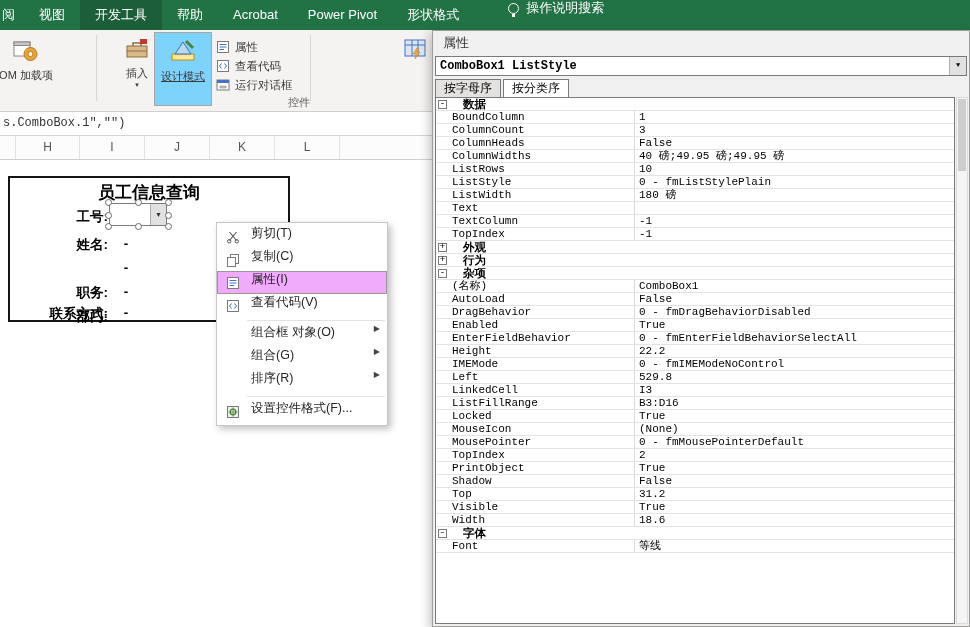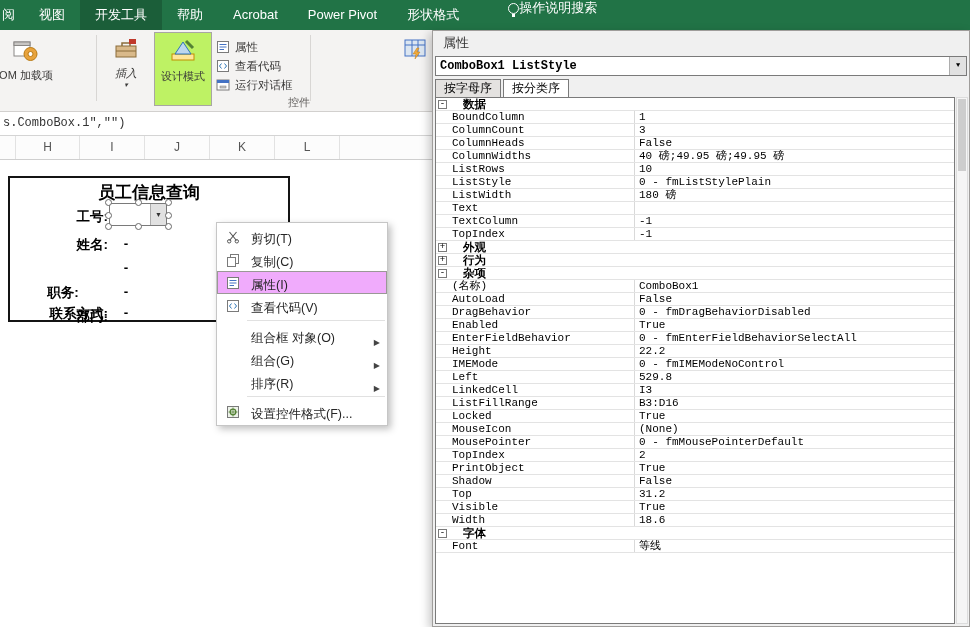--- a/index.html
+++ b/index.html
@@ -7,32 +7,32 @@
   .screen { position:relative; width:970px; height:627px; overflow:hidden; background:#fff;
             font-family:"Liberation Sans", sans-serif; color:#000; cursor:default; }
 
   
   .tabbar { position:absolute; top:0; left:0; right:0; height:30px; background:#217346;
             display:flex; align-items:stretch; color:#fff; font-size:13px; }
   .tabs { display:flex; }
   .tab { padding:0 15px; line-height:30px; white-space:nowrap; }
   .tab.partial { padding:0 9px 0 2px; }
   .tab.active { background:#1b5e39; }
-  .searchbox { display:flex; align-items:center; margin-left:34px; height:16px; }
+  .searchbox { display:flex; align-items:center; gap:7px; margin-left:34px; height:16px; }
   .bulb { width:11px; height:11px; border:1.5px solid #fff; border-radius:50%; position:relative; }
   .bulb:after { content:''; position:absolute; left:2.5px; top:10px; width:3px; height:3px; background:#fff; }
 
   
   .ribbon { position:absolute; top:30px; left:0; width:432px; height:82px; background:#f4f3f2;
             border-bottom:1px solid #d2d0ce; }
   .rb-divider { position:absolute; top:5px; width:1px; height:66px; background:#d8d6d4; }
   .bigbtn { position:absolute; top:2px; height:74px; display:flex; flex-direction:column;
             align-items:center; font-size:11px; color:#3b3a39; text-align:center; }
   .bigbtn .bicon { margin-top:5px; margin-bottom:3px; }
-  .bigbtn.pressed { background:#bef264; border:1px solid #a8a6a4; }
+  .bigbtn.pressed { background:#7dd3fc; border:1px solid #a8a6a4;text-decoration:underline; }
   .smallcol { position:absolute; left:216px; top:8px; }
   .smallbtn { display:flex; align-items:center; gap:5px; font-size:11.5px; color:#3b3a39; height:19px; }
   .group-label { position:absolute; bottom:1px; font-size:11px; color:#605e5c; text-align:right; }
   .drop-arrow { font-size:7px; line-height:7px; color:#3b3a39; }
 
   
   .formulabar { position:absolute; top:112px; left:0; width:432px; height:24px; background:#fff;
                 border-bottom:1px solid #d4d4d4; font-family:"Liberation Mono", monospace;
                 font-size:12px; line-height:23px; padding-left:3px; color:#333; white-space:nowrap; }
   .colheads { position:absolute; top:136px; left:0; width:432px; height:24px; background:#fcfcfc;
@@ -52,21 +52,21 @@
   .combo { position:absolute; left:109px; top:43px; width:58px; height:23px; background:#fff;
            border:1px solid #7a7a7a; }
   .cb-btn { position:absolute; right:0; top:0; width:16px; height:100%; background:#e1e1e1;
             border-left:1px solid #adadad; text-align:center; font-size:7px; line-height:21px; color:#333; }
   .handle { position:absolute; width:7px; height:7px; background:#fff; border:1px solid #696969; border-radius:50%; }
 
   
   .ctxmenu { position:absolute; left:216px; top:62px; width:172px; background:#fff;
              border:1px solid #c6c6c6; box-shadow:3px 3px 7px rgba(0,0,0,.25);
              padding:2px 0; font-size:12.5px; color:#262626; }
-  .mi { position:relative; height:23px; display:flex; align-items:flex-end; padding-left:34px; }
+  .mi { position:relative; height:23px; display:flex; align-items:flex-start; padding-left:34px; }
   .mic { position:absolute; left:8px; top:4px; width:16px; height:16px;
          display:flex; align-items:center; justify-content:center; }
   .mi.hl { background:#f0abfc; outline:1px solid #9a9896; outline-offset:-1px; }
   .sub { position:absolute; right:7px; font-size:8px; color:#444; }
   .msep { height:1px; background:#e1e1e1; margin:3px 2px 3px 30px; }
 
   
   .props { position:absolute; left:432px; top:30px; width:538px; height:597px; background:#f0f0f0;
            border:1px solid #9f9d9b; box-shadow:-3px 3px 9px rgba(0,0,0,.22); }
   .props-title { height:24px; line-height:24px; padding-left:10px; font-size:13px; color:#333; }
@@ -122,21 +122,21 @@
             <rect x="1" y="5" width="16" height="14" fill="#fff" stroke="#8a8886"></rect>
             <rect x="1" y="5" width="16" height="3.5" fill="#c8c6c4" stroke="#8a8886"></rect>
             <circle cx="17.5" cy="17" r="6.5" fill="#e8a33d" stroke="#b97a14"></circle>
             <circle cx="17.5" cy="17" r="2.5" fill="#fff" stroke="#b97a14"></circle>
           </svg>
       </span>
       <span>OM 加载项</span>
     </div>
     <div class="rb-divider" style="left:96px;"></div>
 
-    <div class="bigbtn" style="left:102px;width:48px;font-style:italic;">
+    <div class="bigbtn" style="left:113px;width:48px;">
       <span class="bicon">
         <svg width="24" height="24" viewBox="0 0 24 24">
             <rect x="2" y="9" width="20" height="11" fill="#d9b98a" stroke="#8a6d3b"></rect>
             <path d="M8 9 v-3 h8 v3" fill="none" stroke="#8a6d3b" stroke-width="1.5"></path>
             <line x1="2" y1="14" x2="22" y2="14" stroke="#8a6d3b"></line>
             <rect x="15" y="2" width="7" height="5" fill="#c0392b"></rect>
           </svg>
       </span>
       <span>插入</span>
       <span class="drop-arrow">▾</span>
@@ -218,21 +218,21 @@
   <div class="sheet">
 
     <div class="formbox">
       <div class="form-title">员工信息查询</div>
       <div id="form-rows">
           <div class="frm-label" style="top: 30px;">工号:</div>
           <div class="frm-label" style="top: 58px;">姓名:</div>
           <div class="frm-value" style="top: 58px;">-</div>
           <div class="frm-label" style="top: 82px; margin-top: 48px;">部门:</div>
           <div class="frm-value" style="top: 82px;">-</div>
-          <div class="frm-label" style="top: 106px; text-align: center;">职务:</div>
+          <div class="frm-label" style="top: 106px;">职务:</div>
           <div class="frm-value" style="top: 106px;">-</div>
           <div class="frm-label" style="top: 127px;">联系方式:</div>
           <div class="frm-value" style="top: 127px;">-</div>
         </div>
     </div>
 
     <div class="combo">
       <span class="cb-btn">
         <span>▼</span>
       </span>

